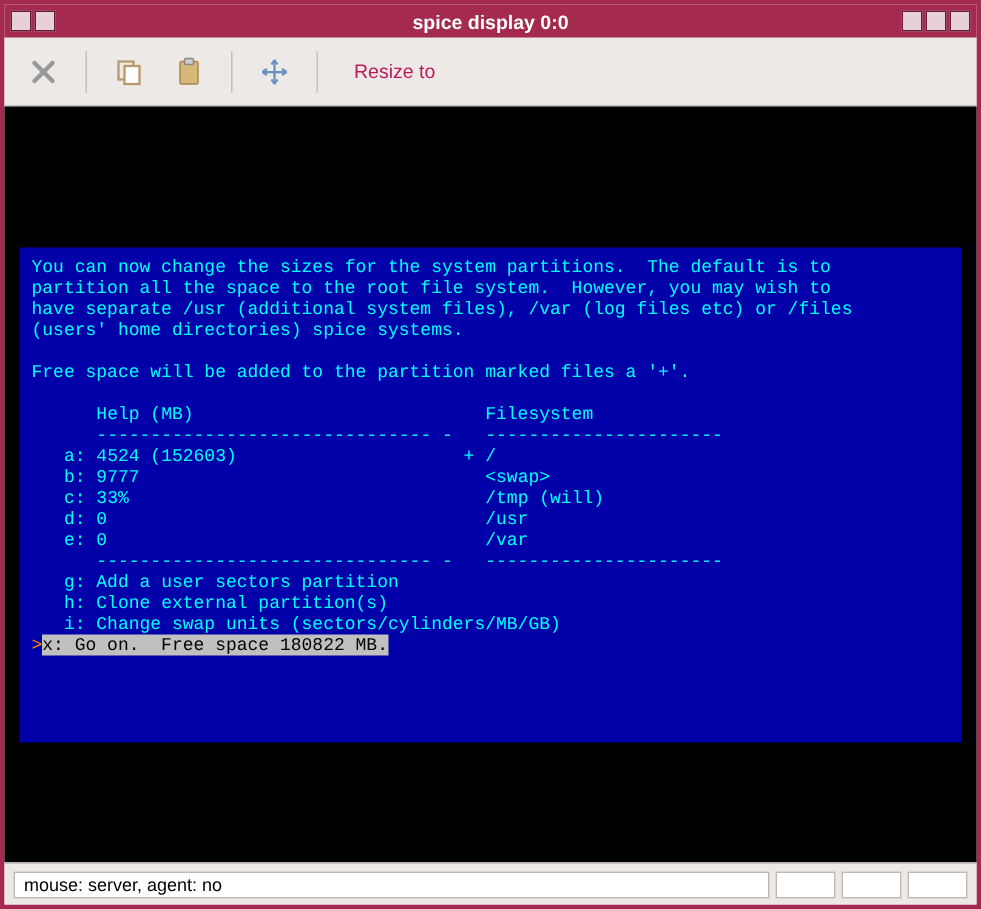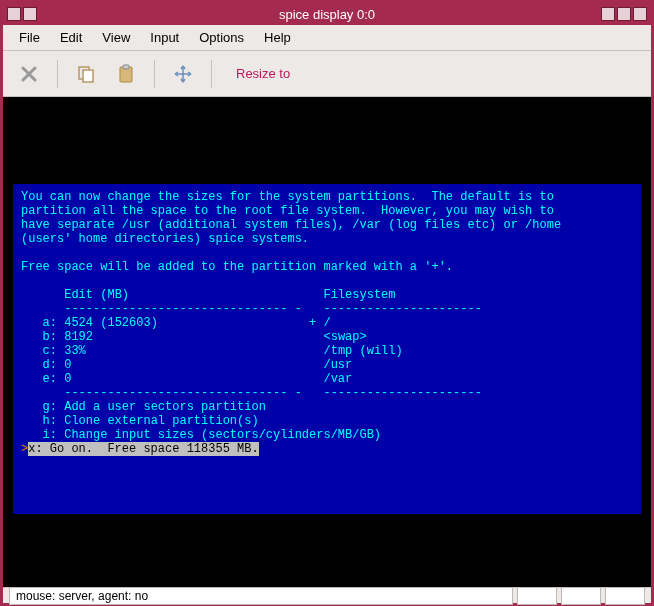--- a/index.html
+++ b/index.html
@@ -19,21 +19,21 @@
     background: #e8e0e4;
   }
   .titlebar {
     background: #a52a4f;
     color: #fff;
     height: 22px;
     display: flex;
     align-items: center;
     position: relative;
     font-size: 13px;
-    font-weight: normal;
+    font-weight: bold;
   }
   .titlebar-left {
     display: flex;
     gap: 2px;
     padding-left: 4px;
   }
   .tb-btn {
     width: 14px; height: 14px;
     border: 1px solid #6b1a33;
     background: #e8d0d8;
@@ -110,21 +110,21 @@
   .console .hl {
     background: #c0c0c0;
     color: #000;
   }
   .console .cursor {
     color: #ff8800;
   }
   .statusbar {
     background: #ece9e7;
     border-top: 1px solid #c8c0bc;
-    height: 16px;
+    height: 28px;
     display: flex;
     align-items: center;
     font-size: 12px;
     padding: 0 6px;
     gap: 4px;
   }
   .status-cell {
     border: 1px solid #c0b8b4;
     background: #fff;
     height: 18px;
@@ -146,28 +146,20 @@
       <div class="tb-btn"></div>
     </div>
     <div class="titlebar-title">spice display 0:0</div>
     <div class="titlebar-right">
       <div class="tb-btn"></div>
       <div class="tb-btn"></div>
       <div class="tb-btn"></div>
     </div>
   </div>
 
-  <div class="menubar">
-    <div class="menu-item">File</div>
-    <div class="menu-item">Edit</div>
-    <div class="menu-item">View</div>
-    <div class="menu-item">Input</div>
-    <div class="menu-item">Options</div>
-    <div class="menu-item">Help</div>
-  </div>
 
   <div class="toolbar">
     <div class="tool-btn">
       <svg width="20" height="20" viewBox="0 0 20 20">
         <path d="M4 4 L16 16 M16 4 L4 16" stroke="#999" stroke-width="3" stroke-linecap="round"></path>
       </svg>
     </div>
     <div class="tool-sep"></div>
     <div class="tool-btn">
       <svg width="20" height="20" viewBox="0 0 20 20">
@@ -188,37 +180,37 @@
         <path d="M10 2 L8 5 M10 2 L12 5 M10 18 L8 15 M10 18 L12 15 M2 10 L5 8 M2 10 L5 12 M18 10 L15 8 M18 10 L15 12" stroke="#6a8fc0" stroke-width="1.5" fill="none"></path>
       </svg>
     </div>
     <div class="tool-sep"></div>
     <span class="toolbar-label">Resize to</span>
   </div>
 
   <div class="display-area">
     <div class="console"><span>You can now change the sizes for the system partitions.  The default is to</span>
 <span>partition all the space to the root file system.  However, you may wish to</span>
-<span>have separate /usr (additional system files), /var (log files etc) or /home</span>
+<span>have separate /usr (additional system files), /var (log files etc) or /files</span>
 <span>(users' home directories) spice systems.</span>
 
-<span>Free space will be added to the partition marked with a '+'.</span>
-
-      <span>Edit (MB)</span>                           <span>Filesystem</span>
+<span>Free space will be added to the partition marked files a '+'.</span>
+
+      <span>Help (MB)</span>                           <span>Filesystem</span>
       <span>------------------------------- -</span>   <span>----------------------</span>
    <span>a:</span> <span>4524 (152603)</span>                     <span>+</span> <span>/</span>
-   <span>b:</span> <span>8192</span>                              <span> </span> <span>&lt;swap&gt;</span>
+   <span>b:</span> <span>9777</span>                              <span> </span> <span>&lt;swap&gt;</span>
    <span>c:</span> <span>33%</span>                               <span> </span> <span>/tmp (will)</span>
    <span>d:</span> <span>0</span>                                 <span> </span> <span>/usr</span>
    <span>e:</span> <span>0</span>                                 <span> </span> <span>/var</span>
       <span>------------------------------- -</span>   <span>----------------------</span>
    <span>g: Add a user sectors partition</span>
    <span>h: Clone external partition(s)</span>
-   <span>i: Change input sizes (sectors/cylinders/MB/GB)</span>
-<span class="cursor">&gt;</span><span class="hl"><span>x: Go on.  Free space 118355 MB.</span></span></div>
+   <span>i: Change swap units (sectors/cylinders/MB/GB)</span>
+<span class="cursor">&gt;</span><span class="hl"><span>x: Go on.  Free space 180822 MB.</span></span></div>
   </div>
 
   <div class="statusbar">
     <div class="status-cell status-main">mouse: server, agent:  no</div>
     <div class="status-cell status-small"></div>
     <div class="status-cell status-small"></div>
     <div class="status-cell status-small"></div>
   </div>
 
 </div>

